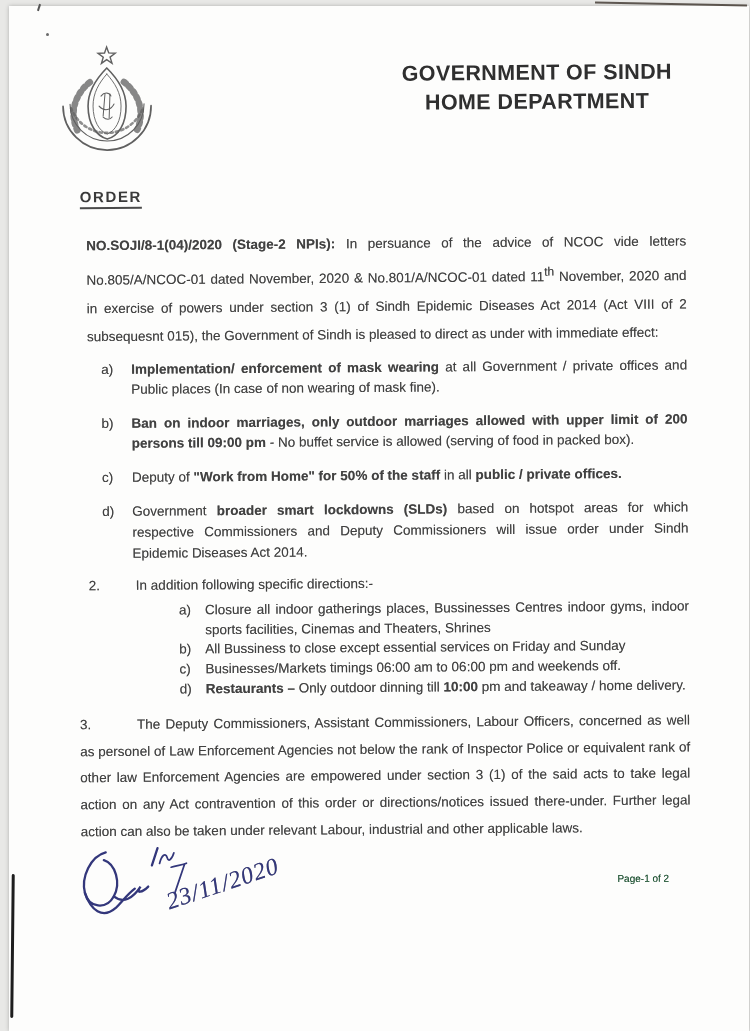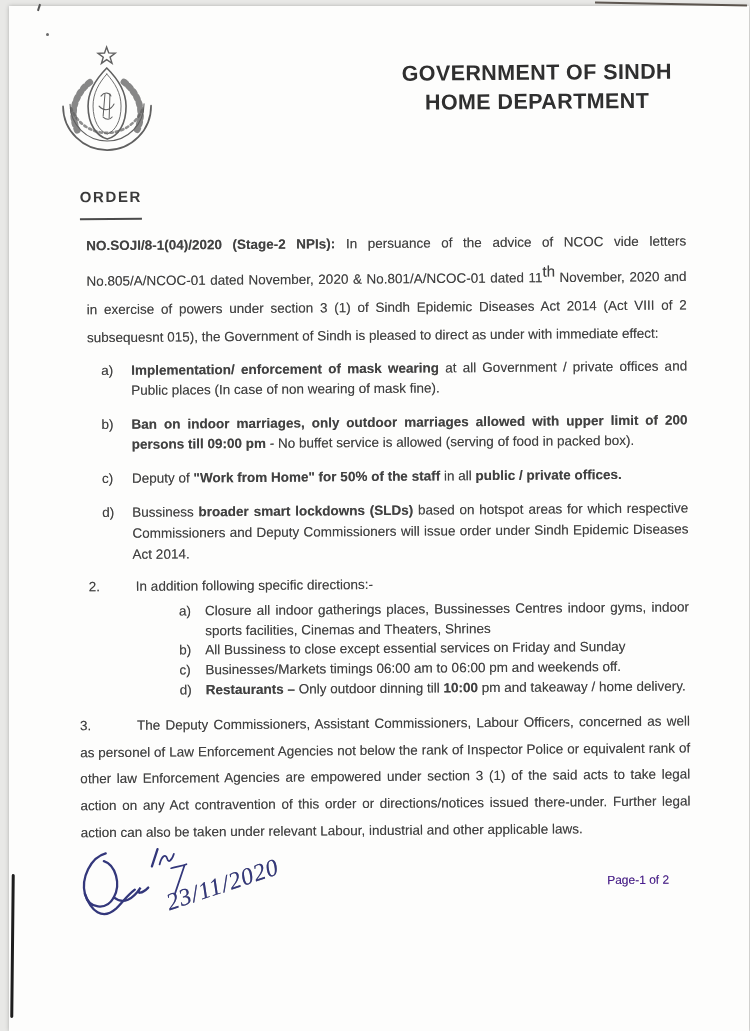--- a/index.html
+++ b/index.html
@@ -27,50 +27,50 @@
   
   .emblem{position:absolute;left:60px;top:42px;width:100px;height:120px;}
   .title-block{
     position:absolute;left:380px;top:60px;width:320px;text-align:center;
     font-size:21.5px;font-weight:bold;color:#2f2f2f;line-height:1.35;
     letter-spacing:.4px;
   }
   .order-heading{
     position:absolute;left:82px;top:186px;
     font-size:15px;font-weight:bold;letter-spacing:1.6px;color:#3a3a3a;
-    border-bottom:2px solid #4a4a4a;padding-bottom:13px;
+    border-bottom:2px solid #4a4a4a;padding-bottom:2px;
   }
   
   .doc{
     padding:230px 52px 0 78px;
     font-size:13.5px;color:#414141;
     text-shadow:0 0 .5px rgba(66,66,66,.55);
   }
   .p1{margin:0 0 0 10px;line-height:28.5px;text-align:justify;}
   .b{font-weight:bold;}
   .bu{font-weight:bold;}
-  sup{font-size:15px;}
+  sup{font-size:12px;}
   ol.l1{list-style:none;margin:8px 0 0 24px;padding:0;}
   ol.l1 > li{
     position:relative;padding-left:30px;line-height:20.6px;
     text-align:justify;margin-top:13px;
   }
   ol.l1 > li.mt14{margin-top:14px;}
   ol.l1 > li:first-child{margin-top:0;}
   .li-label{position:absolute;left:0;top:0;}
   .sec-row{margin:12px 0 0 10px;line-height:20.6px;}
   .sec-num{display:inline-block;width:47px;}
   ol.l2{list-style:none;margin:4px 0 0 100px;padding:0;}
   ol.l2 > li{position:relative;padding-left:26px;line-height:19.8px;text-align:justify;}
   .p3{margin:12px 0 0 0;line-height:26.8px;text-align:justify;}
   .sec3-num{display:inline-block;width:57px;}
   
   .sig-row{display:flex;align-items:center;justify-content:space-between;margin-top:-8px;padding-right:22px;}
   .sig{width:240px;height:90px;margin-left:-4px;}
-  .page-label{font-size:12px;color:#4c1d95;}
+  .page-label{font-size:10px;color:#14532d;}
 </style>
 </head>
 <body>
 
 <div class="page"></div>
 
 <div class="content">
 
   <svg class="emblem" viewBox="0 0 100 120">
     <g fill="none" stroke="#4a4a4a" stroke-width="1.4" stroke-linecap="round" opacity=".88">
@@ -101,21 +101,21 @@
   <div class="order-heading">ORDER</div>
 
   <div class="doc">
 
     <p class="p1"><span class="b">NO.SOJI/8-1(04)/2020 (Stage-2 NPIs):</span><span> In persuance of the advice of NCOC vide letters No.805/A/NCOC-01 dated November, 2020 &amp; No.801/A/NCOC-01 dated 11</span><sup>th</sup><span> November, 2020 and in exercise of powers under section 3 (1) of Sindh Epidemic Diseases Act 2014 (Act VIII of 2 subsequesnt 015), the Government of Sindh is pleased to direct as under with immediate effect:</span></p>
 
     <ol class="l1">
       <li><span class="li-label">a)</span><span class="b">Implementation/ enforcement of mask wearing</span><span> at all Government / private offices and Public places (In case of non wearing of mask fine).</span></li>
       <li><span class="li-label">b)</span><span class="b">Ban on indoor marriages, only outdoor marriages allowed with upper limit of 200 persons till 09:00 pm</span><span> - No buffet service is allowed (serving of food in packed box).</span></li>
       <li><span class="li-label">c)</span><span>Deputy of </span><span class="b">"Work from Home" for 50% of the staff</span><span> in all </span><span class="b">public / private offices.</span></li>
-      <li class="mt14"><span class="li-label">d)</span><span>Bussiness </span><span class="b">broader smart lockdowns (SLDs)</span><span> based on hotspot areas for which respective Commissioners and Deputy Commissioners will issue order under Sindh Epidemic Diseases Act 2014.</span></li>
+      <li class="mt14"><span class="li-label">d)</span><span>Government </span><span class="b">broader smart lockdowns (SLDs)</span><span> based on hotspot areas for which respective Commissioners and Deputy Commissioners will issue order under Sindh Epidemic Diseases Act 2014.</span></li>
     </ol>
 
     <div class="sec-row"><span class="sec-num">2.</span><span>In addition following specific directions:-</span></div>
 
     <ol class="l2">
       <li><span class="li-label">a)</span><span>Closure all indoor gatherings places, Bussinesses Centres indoor gyms, indoor sports facilities, Cinemas and Theaters, Shrines</span></li>
       <li><span class="li-label">b)</span><span>All Bussiness to close except essential services on Friday and Sunday</span></li>
       <li><span class="li-label">c)</span><span>Businesses/Markets timings 06:00 am to 06:00 pm and weekends off.</span></li>
       <li><span class="li-label">d)</span><span class="b">Restaurants –</span><span> Only outdoor dinning till </span><span class="bu">10:00</span><span> pm and takeaway / home delivery.</span></li>
     </ol>

